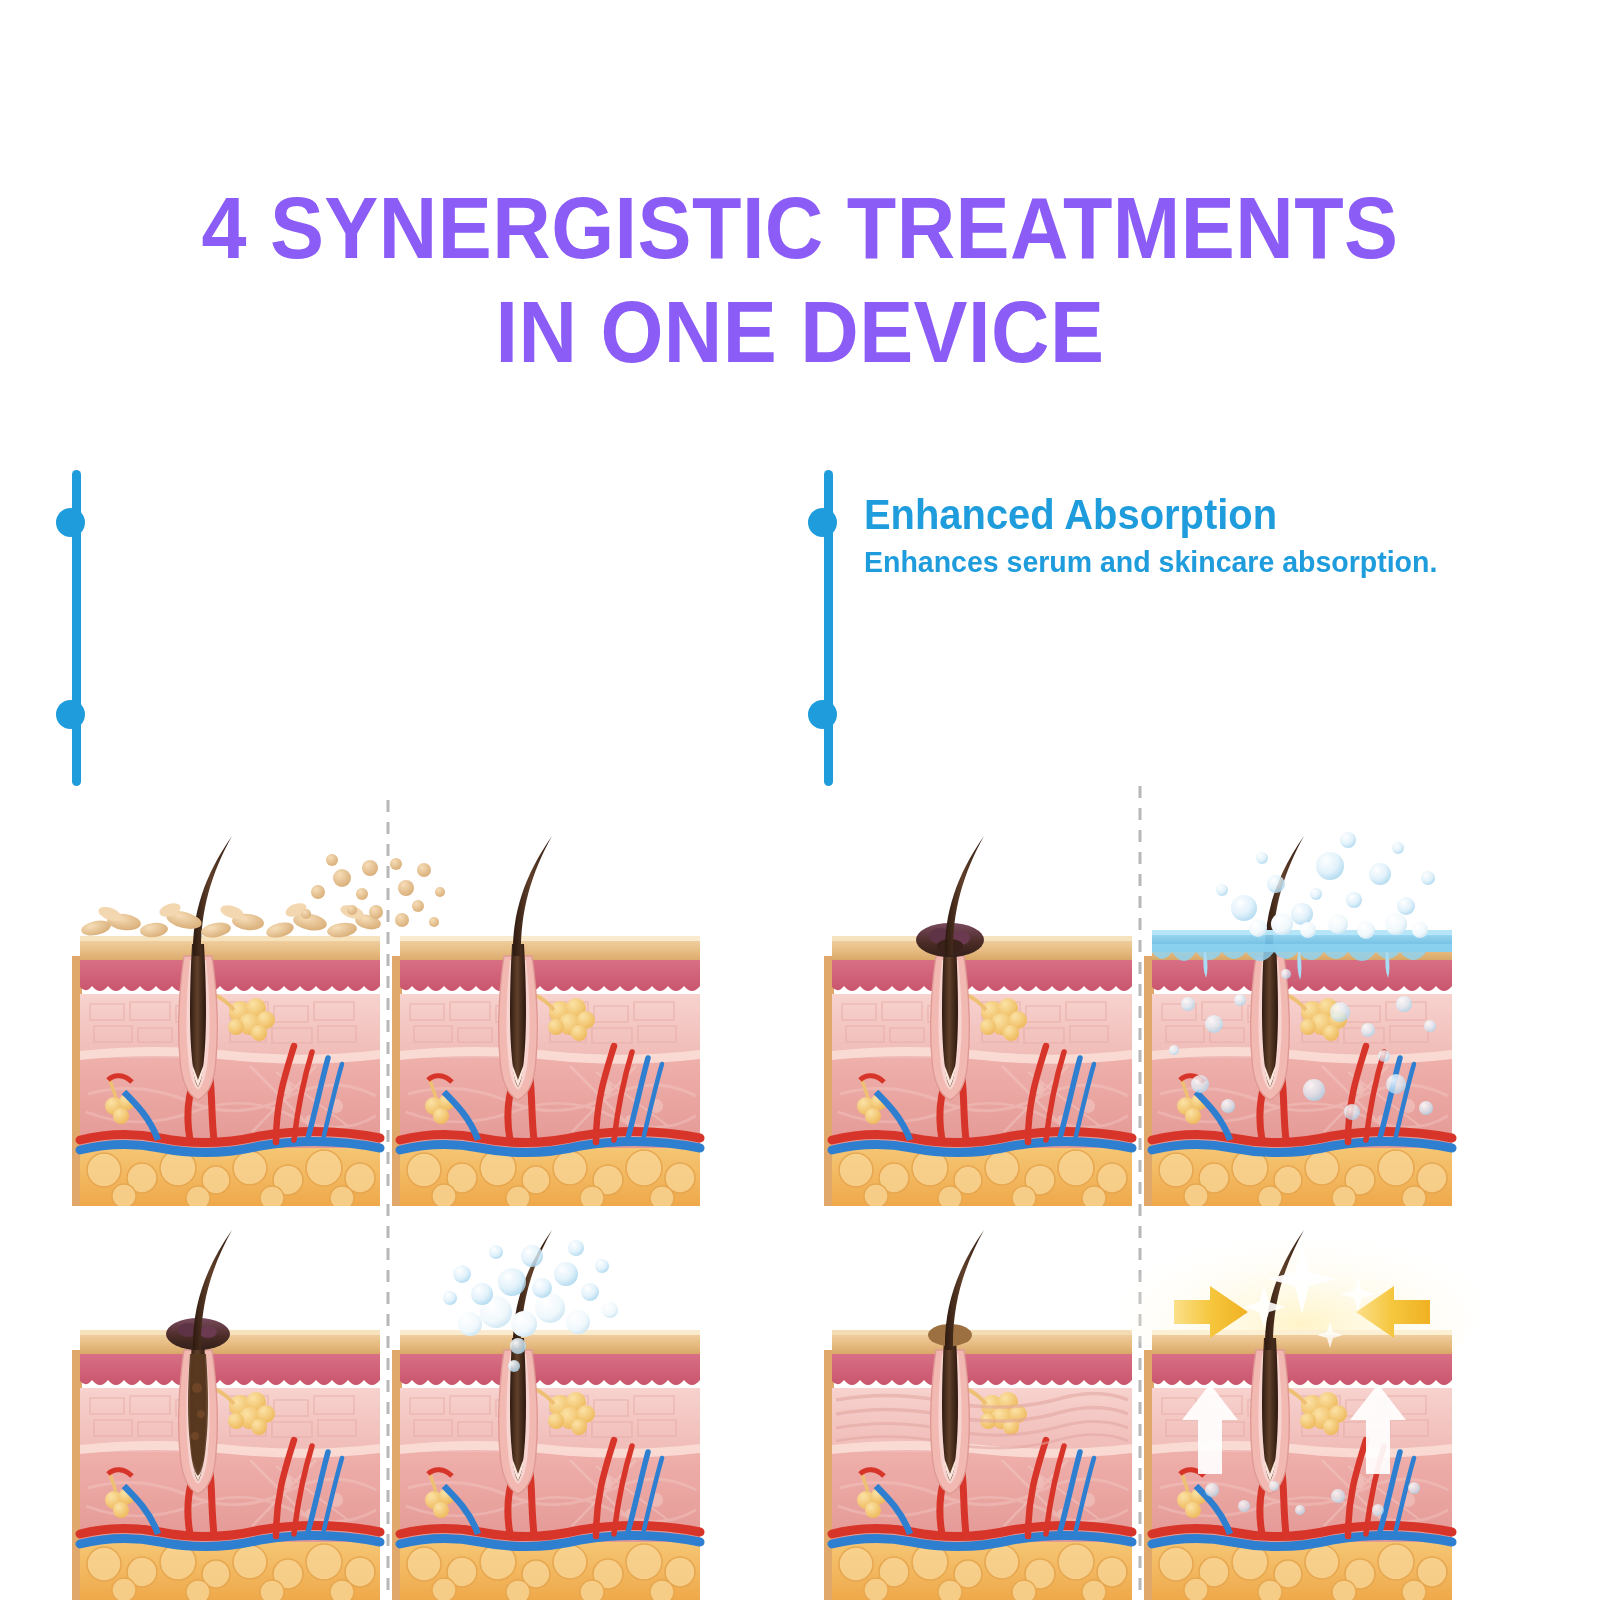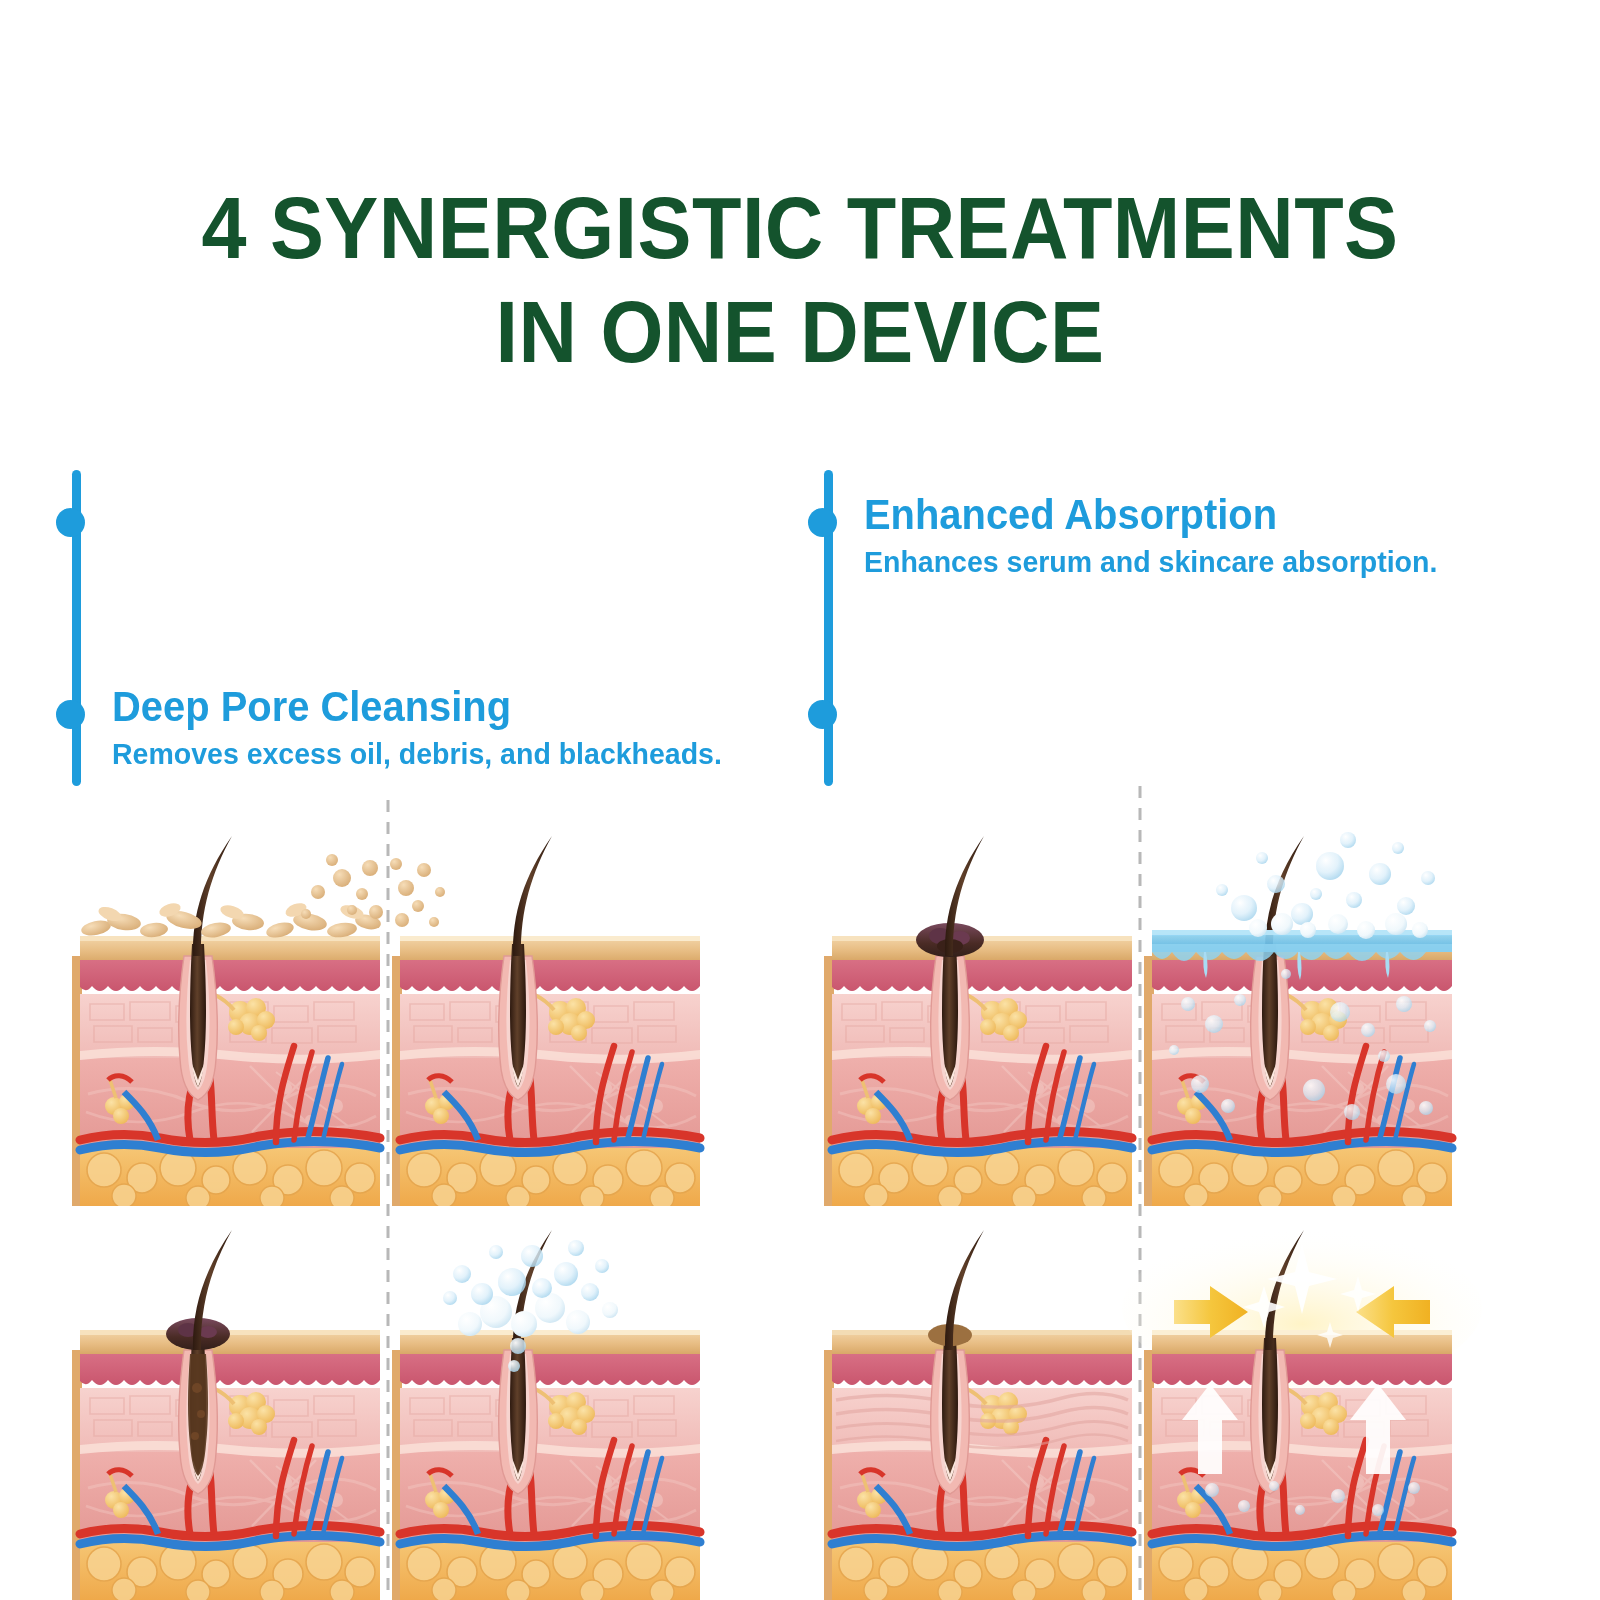--- a/index.html
+++ b/index.html
@@ -9,21 +9,21 @@
     font-family:"Liberation Sans", sans-serif;
     overflow:hidden;
     position:relative;
   }
   .page{position:absolute;inset:0;}
 
   
   .title-block{
     position:absolute;left:0;right:0;top:176px;
     text-align:center;
-    color:#14532d;
+    color:#8b5cf6;
   }
   .title-line{
     display:block;
     font-size:88px;
     line-height:104px;
     font-weight:bold;
     letter-spacing:0.5px;
     transform:scaleX(0.92);
     white-space:nowrap;
   }
@@ -89,24 +89,20 @@
     <span class="title-line">4 SYNERGISTIC TREATMENTS</span>
     <span class="title-line">IN ONE DEVICE</span>
   </div>
 
   <div class="feature-col left">
     <div class="rail"></div>
     <div class="rail-dot d1"></div>
     <div class="rail-dot d2"></div>
 
 
-    <div class="feature f2">
-      <div class="feature-title">Deep Pore Cleansing</div>
-      <div class="feature-desc">Removes excess oil, debris, and blackheads.</div>
-    </div>
   </div>
 
   <div class="feature-col right">
     <div class="rail"></div>
     <div class="rail-dot d1"></div>
     <div class="rail-dot d2"></div>
 
     <div class="feature f1">
       <div class="feature-title">Enhanced Absorption</div>
       <div class="feature-desc">Enhances serum and skincare absorption.</div>

